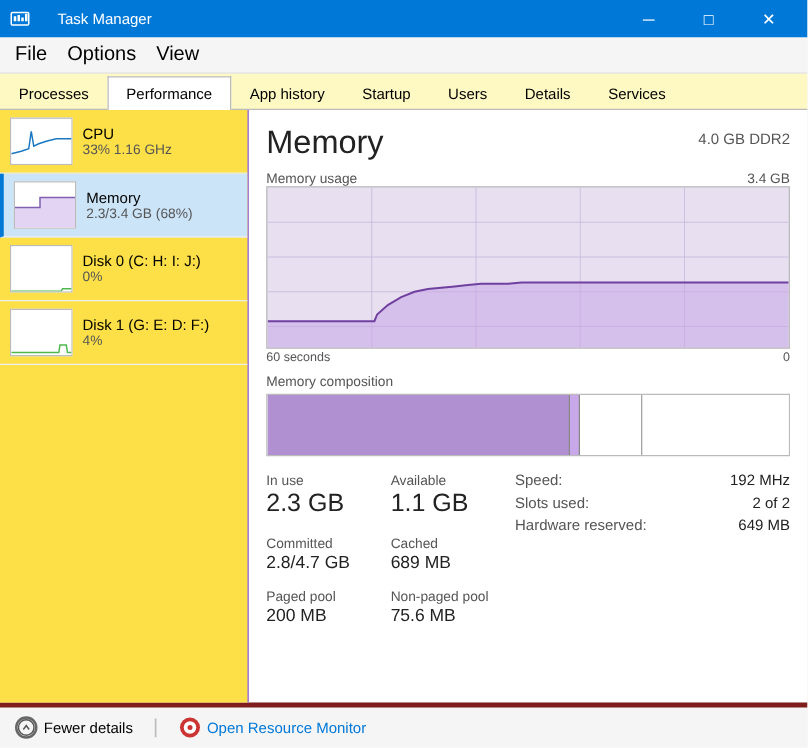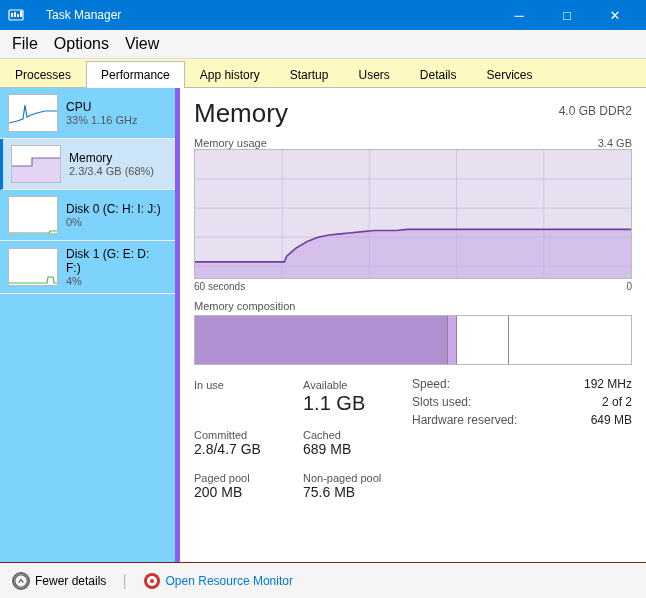--- a/index.html
+++ b/index.html
@@ -88,24 +88,24 @@
 
     
     .main-content {
       display: flex;
       height: calc(598px - 30px - 26px - 32px - 36px);
       background: white;
     }
 
     
     .sidebar {
-      width: 180px;
-      border-right: 5px solid #8b5cf6;
+      width: 199px;
+      border-right: 1px solid #8b5cf6;
       overflow-y: auto;
-      background: #7dd3fc;
+      background: #fde047;
     }
     .sidebar-item {
       display: flex;
       align-items: center;
       padding: 6px 8px;
       cursor: pointer;
       border-bottom: 1px solid #eee;
       gap: 8px;
     }
     .sidebar-item.active {
@@ -260,21 +260,21 @@
       grid-template-columns: 1fr 1fr;
       row-gap: 6px;
     }
     .right-stats-col {
       width: 220px;
     }
 
     
     .bottom-bar {
       background: #f5f5f5;
-      border-top: 1px solid #7f1d1d;
+      border-top: 4px solid #7f1d1d;
       padding: 6px 12px;
       display: flex;
       align-items: center;
       gap: 16px;
       height: 36px;
     }
     .bottom-link {
       color: #0078d7;
       cursor: pointer;
       font-size: 12px;
@@ -446,20 +446,21 @@
         <div class="comp-free"></div>
       </div>
     </div>
 
     <div class="stats-section">
       <div class="left-stats">
         <div class="left-stats-grid">
 
           <div class="stat-item">
             <div class="stat-label">In use</div>
+            <div class="stat-value">2.3 GB</div>
           </div>
 
           <div class="stat-item">
             <div class="stat-label">Available</div>
             <div class="stat-value">1.1 GB</div>
           </div>
 
           <div class="stat-item">
             <div class="stat-label">Committed</div>
             <div class="stat-value small">2.8/4.7 GB</div>

